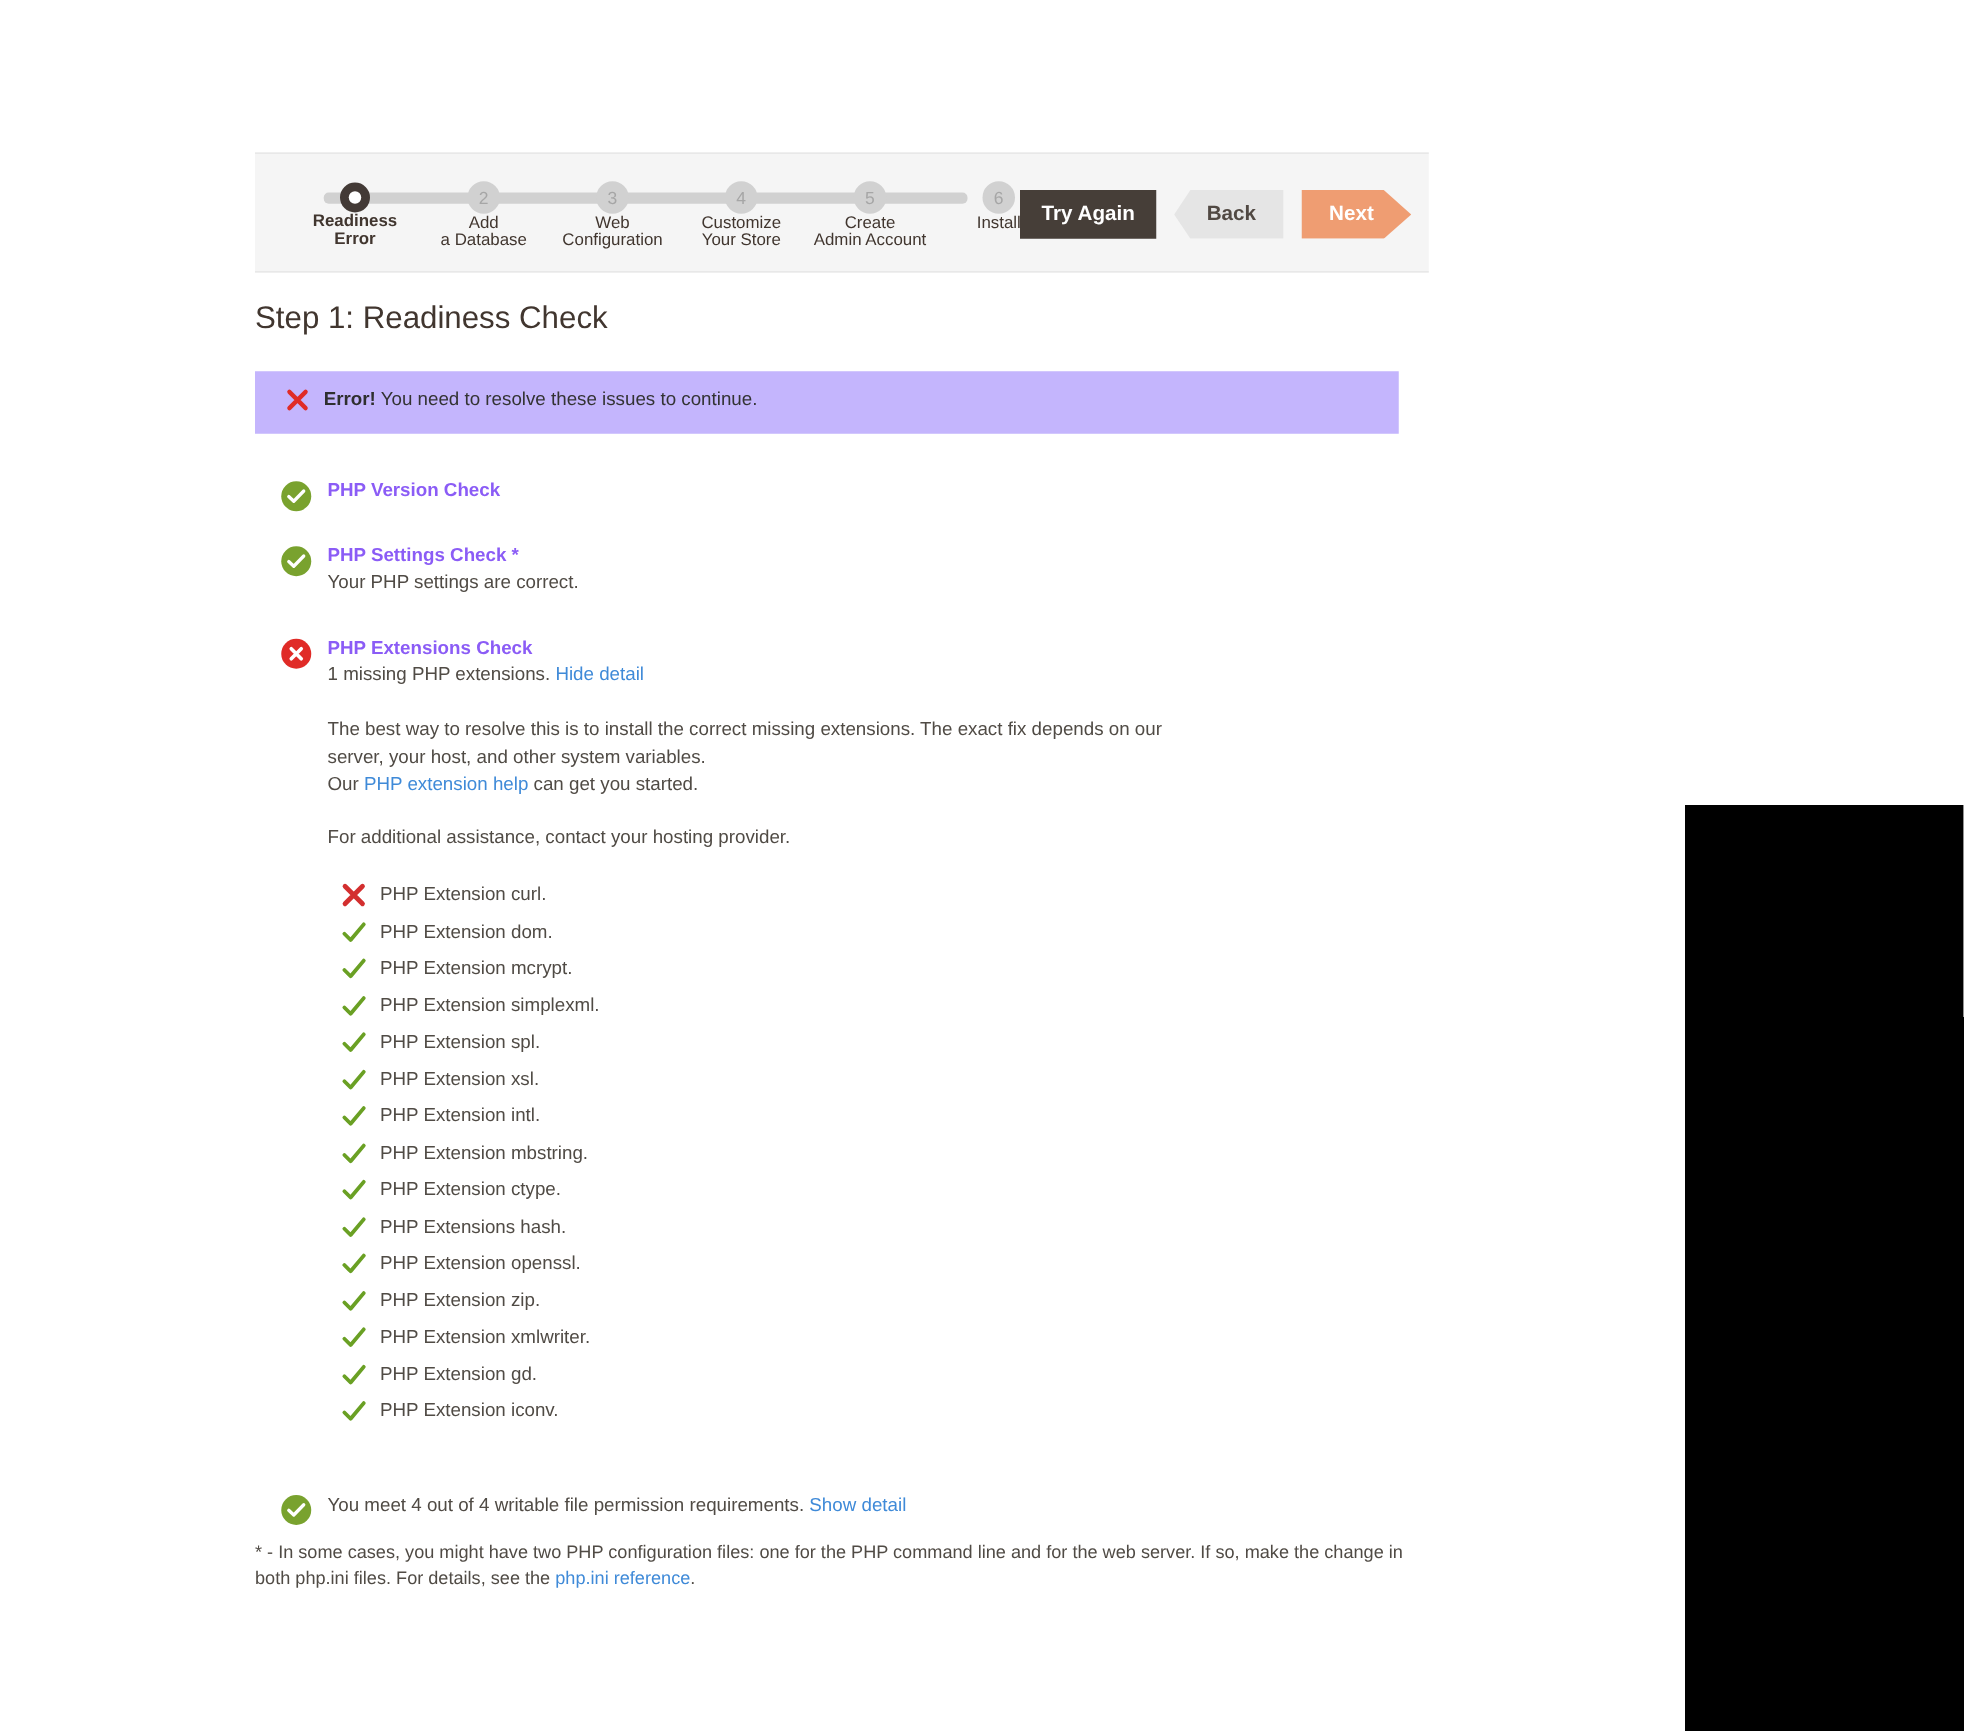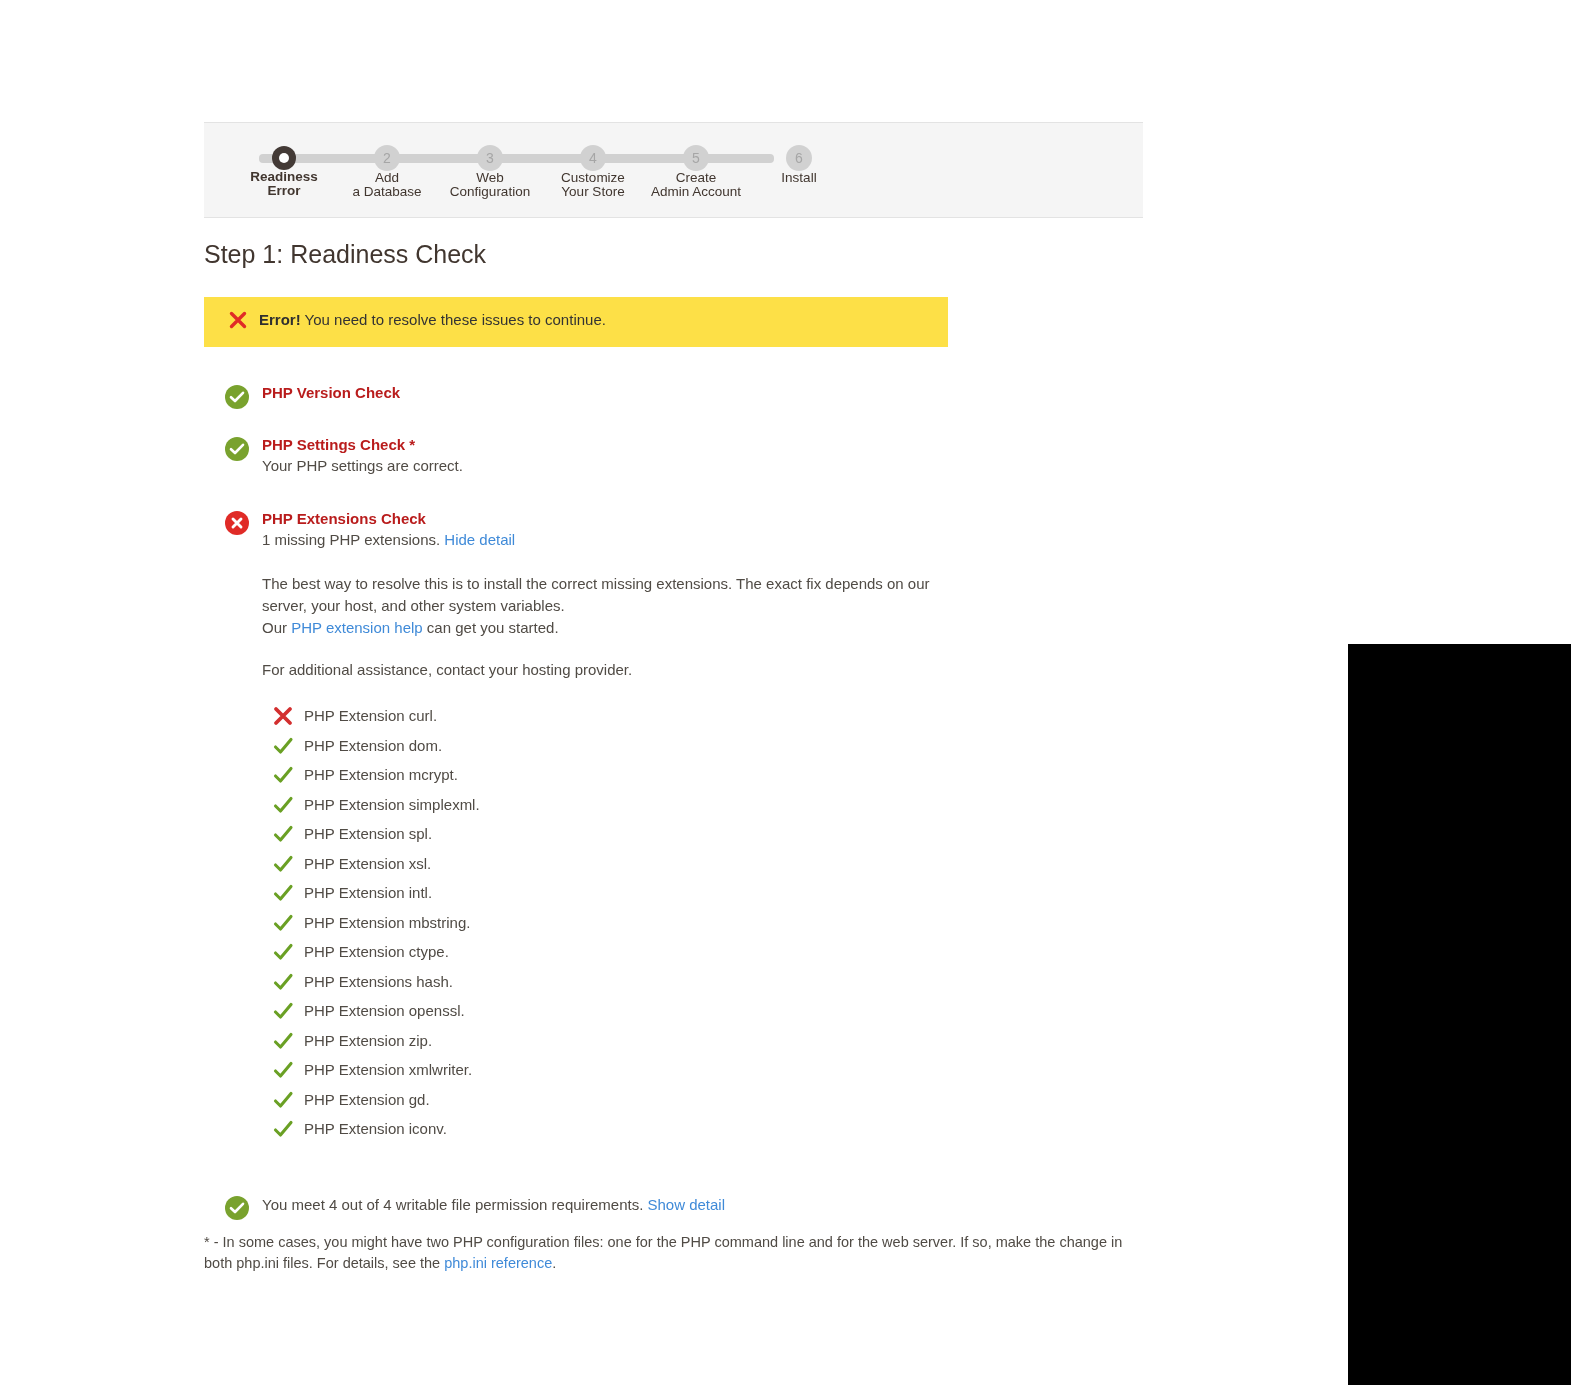--- a/index.html
+++ b/index.html
@@ -147,22 +147,22 @@
   .page-title {
     font-size: 25px;
     font-weight: normal;
     color: #41362f;
     margin: 0 0 28px 0;
     font-family: "Liberation Sans", sans-serif;
   }
 
   .alert-error {
     position: relative;
-    background: #fde047;
-    width: 744px;
+    background: #c4b5fd;
+    width: 915px;
     min-height: 50px;
     padding: 14px 20px 14px 55px;
     font-size: 15px;
     color: #333333;
     margin-bottom: 36px;
   }
   .alert-error .x-mark {
     position: absolute;
     left: 24px;
     top: 13px;
@@ -188,21 +188,21 @@
     width: 24px;
     height: 24px;
     border-radius: 50%;
   }
   .check-icon.ok { background: #79a22e; }
   .check-icon.fail { background: #e02b27; }
   .check-icon svg { display: block; }
   .check-title {
     font-size: 15px;
     font-weight: bold;
-    color: #b91c1c;
+    color: #8b5cf6;
     line-height: 20px;
     font-family: "Liberation Sans", sans-serif;
   }
   .check-desc {
     font-size: 15px;
     color: #504b45;
     line-height: 22px;
     margin-top: 0px;
     font-family: "Liberation Sans", sans-serif;
   }
@@ -307,20 +307,25 @@
       </div>
 
       <div class="step" style="left:515px;">
         <div class="step-bullet">6</div>
         <div class="step-label">
           <span>Install</span>
         </div>
       </div>
     </div>
 
+    <div class="actions">
+      <button class="btn btn-tryagain">Try Again</button>
+      <button class="btn btn-back">Back</button>
+      <button class="btn btn-next">Next</button>
+    </div>
   </div>
 
   <div class="content">
 
     <h1 class="page-title">Step 1: Readiness Check</h1>
 
     <div class="alert-error">
       <span class="x-mark">
         <svg width="20" height="20" viewBox="0 0 20 20" aria-hidden="true">
           <path d="M3.5 3.5 L16.5 16.5 M16.5 3.5 L3.5 16.5" stroke="#e02b27" stroke-width="3.4" stroke-linecap="round"></path>

